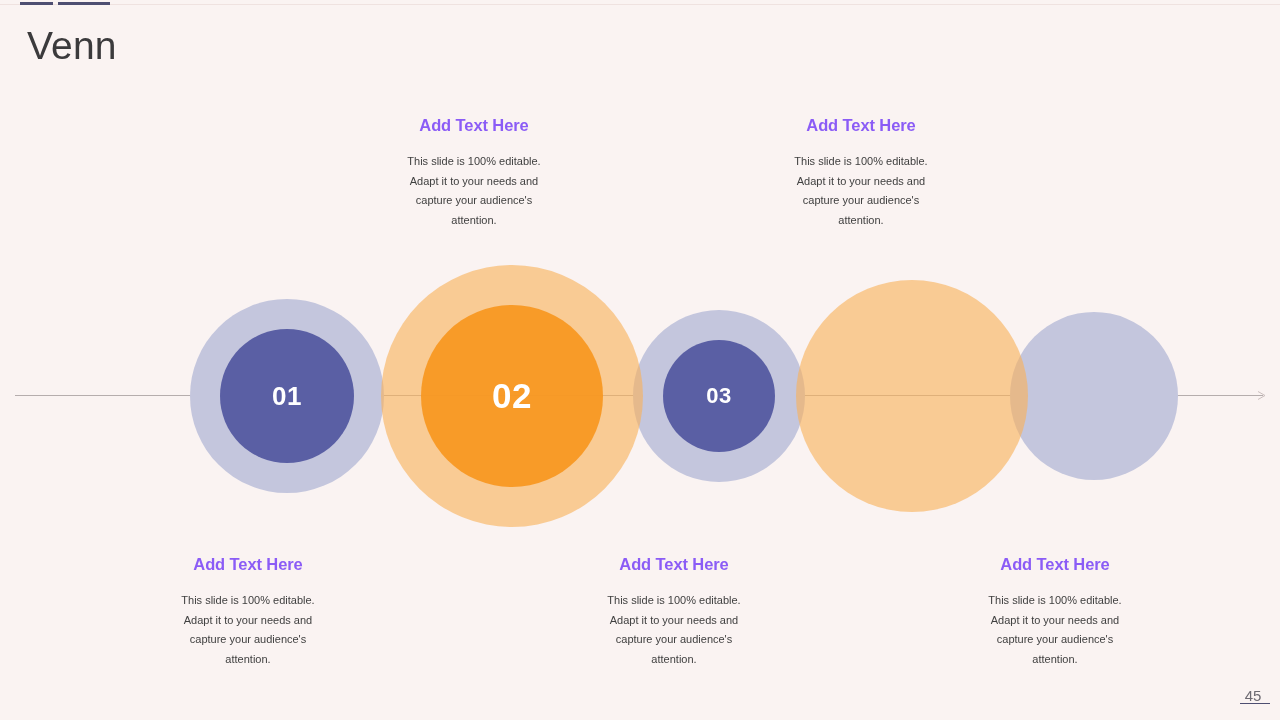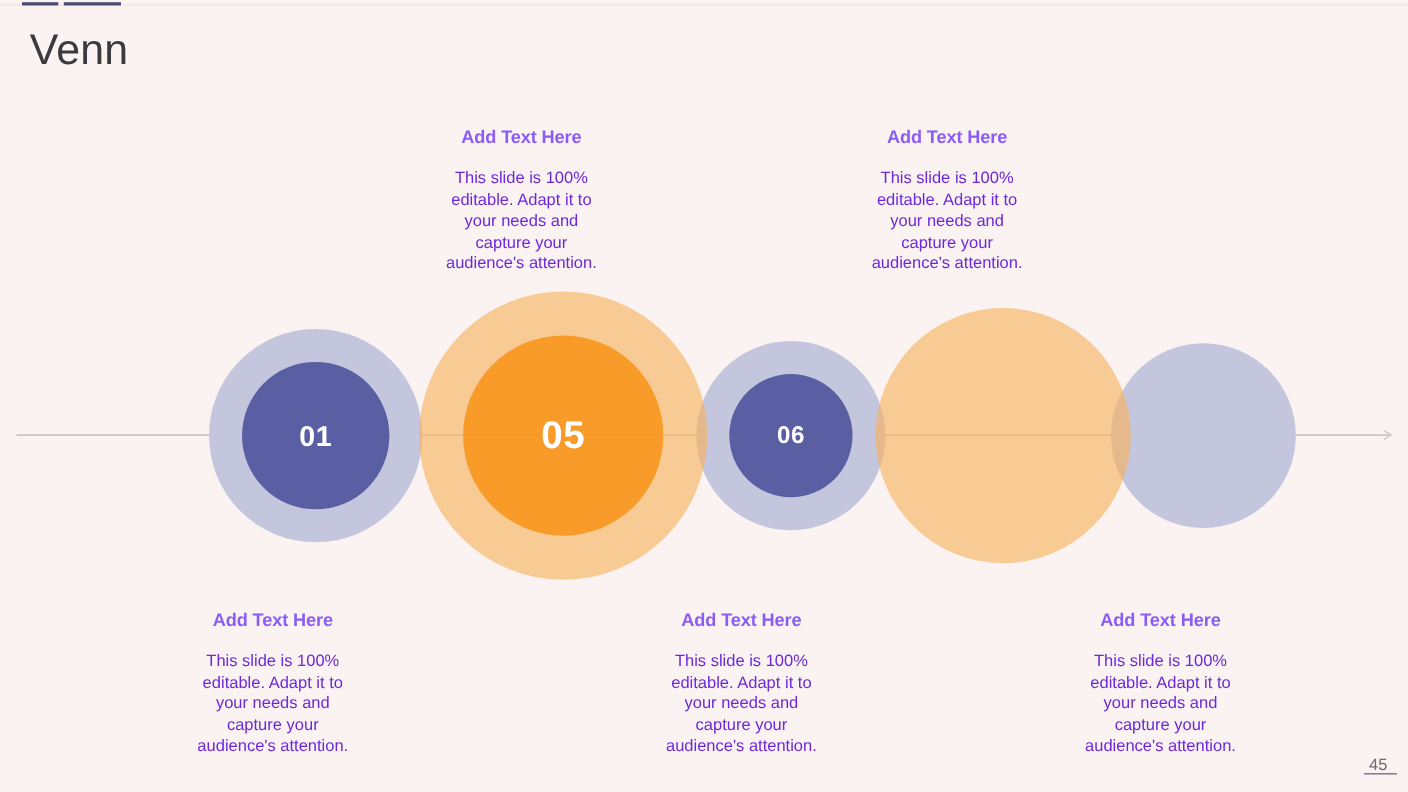--- a/index.html
+++ b/index.html
@@ -124,23 +124,23 @@
   }
   .txt-title {
     font-size: 16.5px;
     font-weight: 700;
     color: #8b5cf6;
     margin: 0 0 6px 0;
     letter-spacing: -0.1px;
     font-family: "Liberation Sans", sans-serif;
   }
   .txt-body {
-    font-size: 15px;
+    font-size: 11px;
     line-height: 19.5px;
-    color: #6d28d9;
+    color: #404040;
     margin: 17px;
     font-family: "Liberation Sans", sans-serif;
   }
 
   
   .page-num-wrap {
     position: absolute;
     right: 10px;
     bottom: 16px;
     text-align: center;
@@ -182,30 +182,30 @@
 <div class="stage" id="stage">
     <div class="node blue blue-layer" style="left: 149px; top: 299px; width: 194px; height: 194px;">
       <div class="node-outer" style="left: 0px; top: 0px; width: 194px; height: 194px;"></div>
       <div class="node-inner" style="left: 30px; top: 30px; width: 134px; height: 134px;">
         <span class="node-num" style="font-size: 26px;">01</span>
       </div>
     </div>
     <div class="node blue blue-layer" style="left: 592px; top: 310px; width: 172px; height: 172px;">
       <div class="node-outer" style="left: 0px; top: 0px; width: 172px; height: 172px;"></div>
       <div class="node-inner" style="left: 30px; top: 30px; width: 112px; height: 112px;">
-        <span class="node-num" style="font-size: 22px;">06</span>
+        <span class="node-num" style="font-size: 22px;">03</span>
       </div>
     </div>
     <div class="node blue blue-layer" style="left: 969px; top: 312px; width: 168px; height: 168px;">
       <div class="node-outer" style="left: 0px; top: 0px; width: 168px; height: 168px;"></div>
     </div>
     <div class="node orange orange-layer" style="left: 340px; top: 265px; width: 262px; height: 262px;">
       <div class="node-outer" style="left: 0px; top: 0px; width: 262px; height: 262px;"></div>
       <div class="node-inner" style="left: 40px; top: 40px; width: 182px; height: 182px;">
-        <span class="node-num" style="font-size: 35px;">05</span>
+        <span class="node-num" style="font-size: 35px;">02</span>
       </div>
     </div>
     <div class="node orange orange-layer" style="left: 755px; top: 280px; width: 232px; height: 232px;">
       <div class="node-outer" style="left: 0px; top: 0px; width: 232px; height: 232px;"></div>
     </div>
   </div>
 
 <div class="txt-block" id="callout-top-1" style="left:381px; top:116px; width:186px;">
   <p class="txt-title">Add Text Here</p>
   <p class="txt-body">This slide is 100% editable. Adapt it to your needs and capture your audience's attention.</p>

